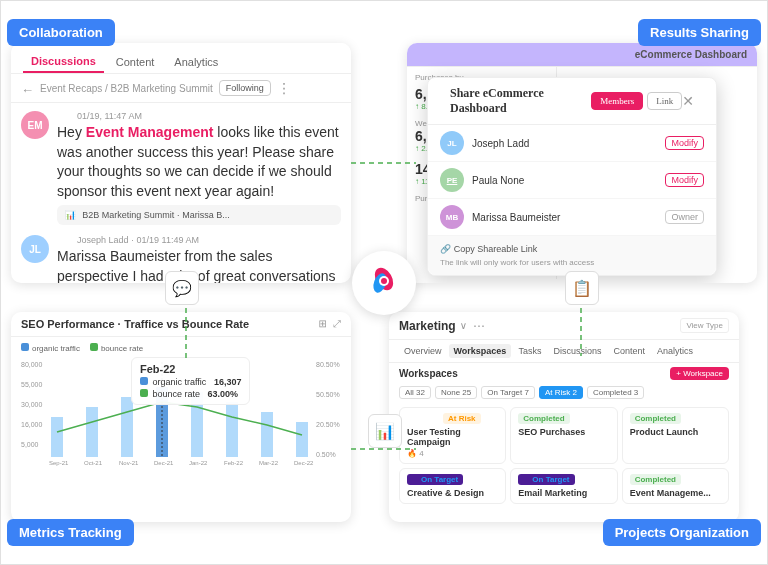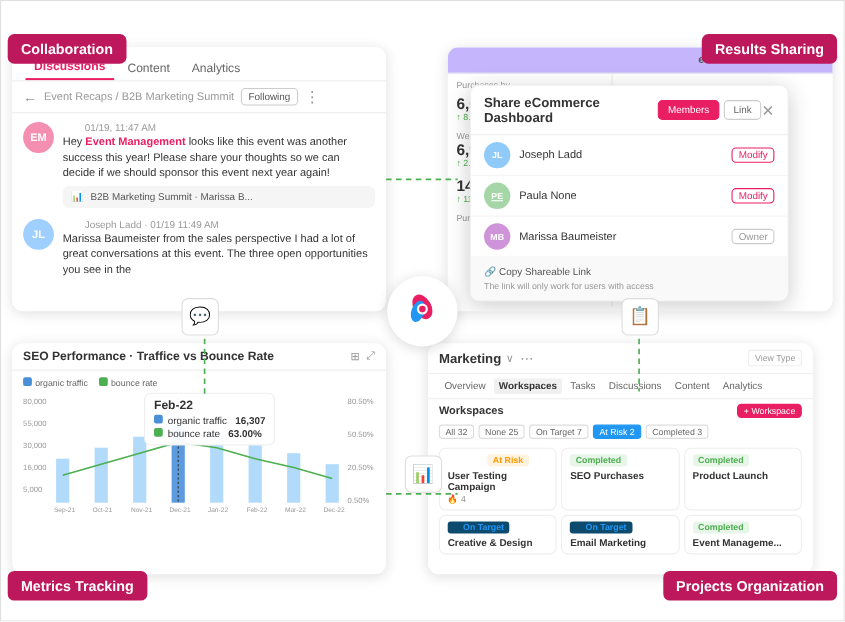--- a/index.html
+++ b/index.html
@@ -16,28 +16,27 @@
       width: 768px;
       height: 565px;
       position: relative;
       background: #fff;
       border: 1px solid #e0e0e0;
     }
 
     
     .corner-label {
       position: absolute;
-      background: #be185d;
+      background: #3b82f6;
       color: #fff;
       font-size: 13px;
       font-weight: 700;
       padding: 6px 12px;
       border-radius: 6px;
       z-index: 100;
-      margin-top: 12px;
     }
     .label-collaboration { top: 18px; left: 6px; }
     .label-results-sharing { top: 18px; right: 6px; }
     .label-metrics-tracking { bottom: 18px; left: 6px; }
     .label-projects-org { bottom: 18px; right: 6px; }
 
     
     .center-logo {
       position: absolute;
       left: 50%;
@@ -157,21 +156,21 @@
     }
     .msg-avatar {
       width: 28px;
       height: 28px;
       border-radius: 50%;
       flex-shrink: 0;
       overflow: hidden;
     }
     .msg-content { flex: 1; }
     .msg-meta { font-size: 9px; color: #999; margin-bottom: 2px; margin-left: 20px; }
-    .msg-text { font-size: 10px; color: #333; line-height: 1.4; }
+    .msg-text { font-size: 14px; color: #333; line-height: 1.4; }
     .msg-highlight { color: #e91e63; font-weight: 600; }
 
     .msg-card {
       background: #f5f5f5;
       border-radius: 6px;
       padding: 5px 8px;
       margin-top: 4px;
       font-size: 9px;
       color: #555;
       display: flex;
@@ -213,22 +212,23 @@
       background: #fff;
       border-radius: 8px;
       box-shadow: 0 4px 20px rgba(0,0,0,0.2);
       width: 290px;
       z-index: 10;
       border: 1px solid #eee;
     }
     .share-modal-header {
       display: flex;
       align-items: center;
-      padding: 8px 12px;
+      padding: 8px 22px;
       border-bottom: 1px solid #eee;
+      font-family: Liberation Serif, serif;
     }
     .share-modal-title { font-size: 12px; font-weight: 700; color: #333; }
     .share-modal-tabs {
       display: flex;
       gap: 4px;
     }
     .share-modal-tab {
       font-size: 9px;
       padding: 3px 8px;
       border-radius: 4px;
@@ -367,21 +367,21 @@
     .proj-card-badge {
       display: inline-block;
       padding: 1px 5px;
       border-radius: 3px;
       font-size: 8px;
       font-weight: 600;
       margin-bottom: 3px;
     }
     .badge-risk { background: #fff3e0; color: #ff9800; margin-left: 36px; }
     .badge-completed { background: #e8f5e9; color: #4caf50; }
-    .badge-ontarget { background: #0c4a6e; color: #2196f3; padding-left: 14px; }
+    .badge-ontarget { background: #4c1d95; color: #2196f3; padding-left: 14px; }
     .proj-card-name { font-size: 9px; font-weight: 600; color: #333; }
     .proj-card-sub { font-size: 8px; color: #999; margin-top: 2px; }
 
     
     .conn-icon {
       position: absolute;
       background: #fff;
       border: 1px solid #ddd;
       border-radius: 6px;
       width: 34px;

